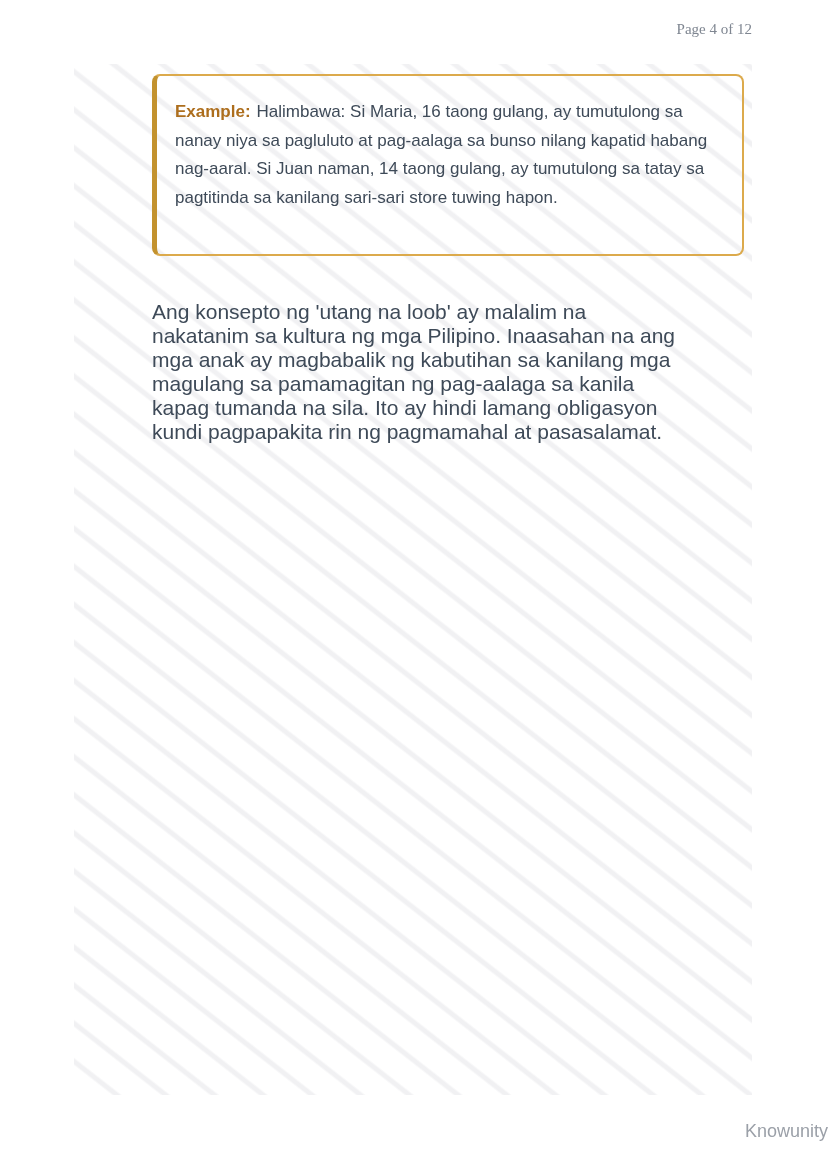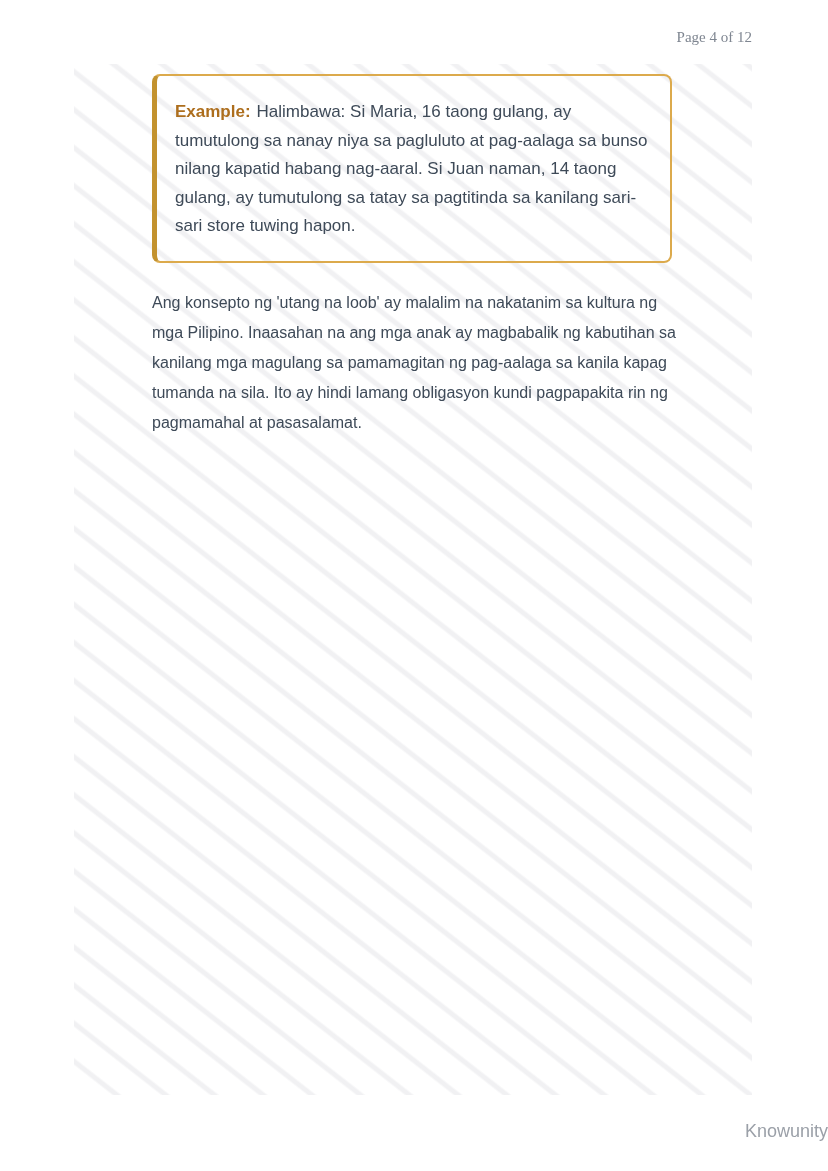--- a/index.html
+++ b/index.html
@@ -11,21 +11,21 @@
     height: 1171px;
     position: relative;
     background: #ffffff;
     font-family: "Liberation Sans", sans-serif;
     overflow: hidden;
   }
 
   
   .page-indicator {
     position: absolute;
-    top: 29px;
+    top: 21px;
     right: 76px;
     font-family: "Liberation Serif", serif;
     font-size: 15px;
     color: #7f8691;
   }
 
   
   .card {
     position: absolute;
     left: 74px;
@@ -40,21 +40,21 @@
       #f1f1f3 28px,
       #ffffff 30px
     );
   }
 
   
   .example-box {
     position: absolute;
     left: 78px;
     top: 10px;
-    width: 520px;
+    width: 592px;
     min-height: 182px;
     box-sizing: border-box;
     border: 2px solid #dcaa4c;
     border-left: 5px solid #c3922e;
     border-radius: 8px;
     padding: 22px 20px 20px 18px;
     font-size: 17px;
     line-height: 28.5px;
     color: #3e4a58;
     background: transparent;
@@ -62,25 +62,25 @@
   .example-label {
     font-weight: bold;
     color: #ad6e1d;
     margin-right: 0.35em;
   }
 
   
   .body-paragraph {
     position: absolute;
     left: 78px;
-    top: 224px;
+    top: 236px;
     width: 528px;
     margin: 0;
-    font-size: 16px;
-    line-height: 30px;
+    font-size: 21px;
+    line-height: 24px;
     color: #3e4a58;
   }
 
   
   .footer {
     position: absolute;
     left: 0;
     top: 1121px;
     width: 828px;
     text-align: right;

